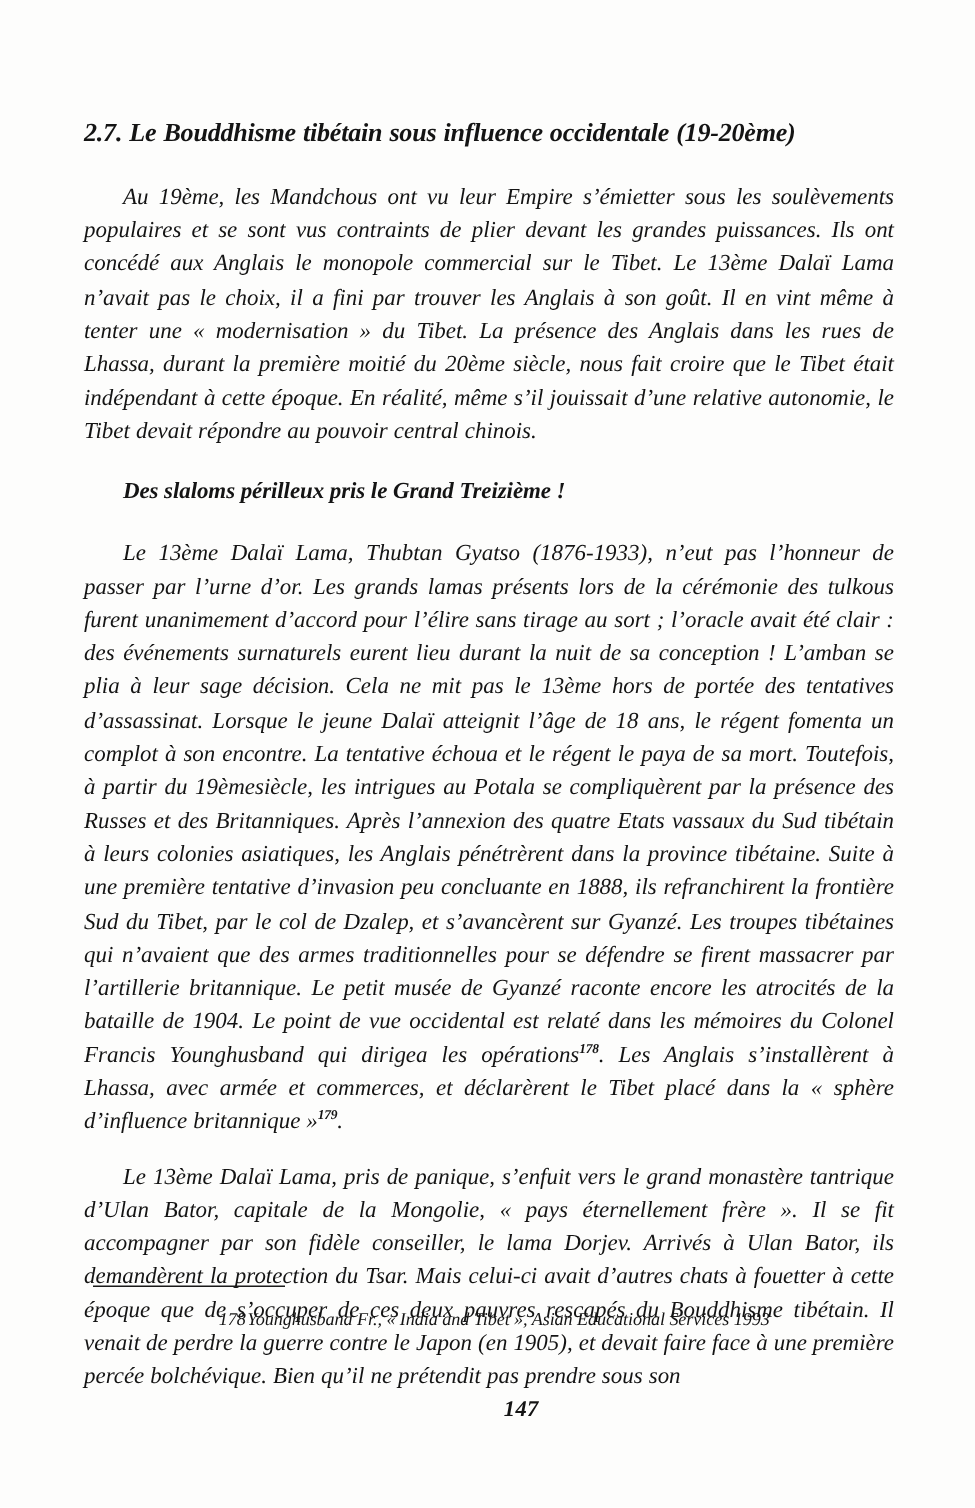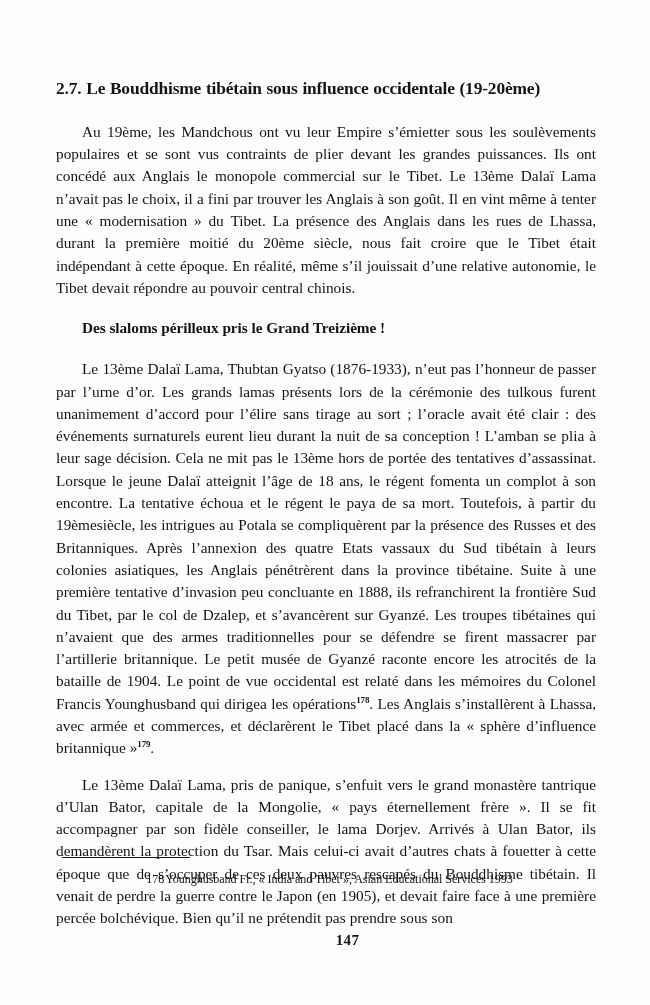--- a/index.html
+++ b/index.html
@@ -15,20 +15,21 @@
     overflow: hidden;
     font-family: "Liberation Serif", "DejaVu Serif", serif;
     color: #141414;
     -webkit-font-smoothing: antialiased;
   }
 
   .page {
     position: absolute;
     inset: 0;
     background: #fdfdfc;
+    font-style: italic;
   }
 
   .page-body {
     position: absolute;
     left: 56px;
     top: 78px;
     width: 540px;
   }
 
   

